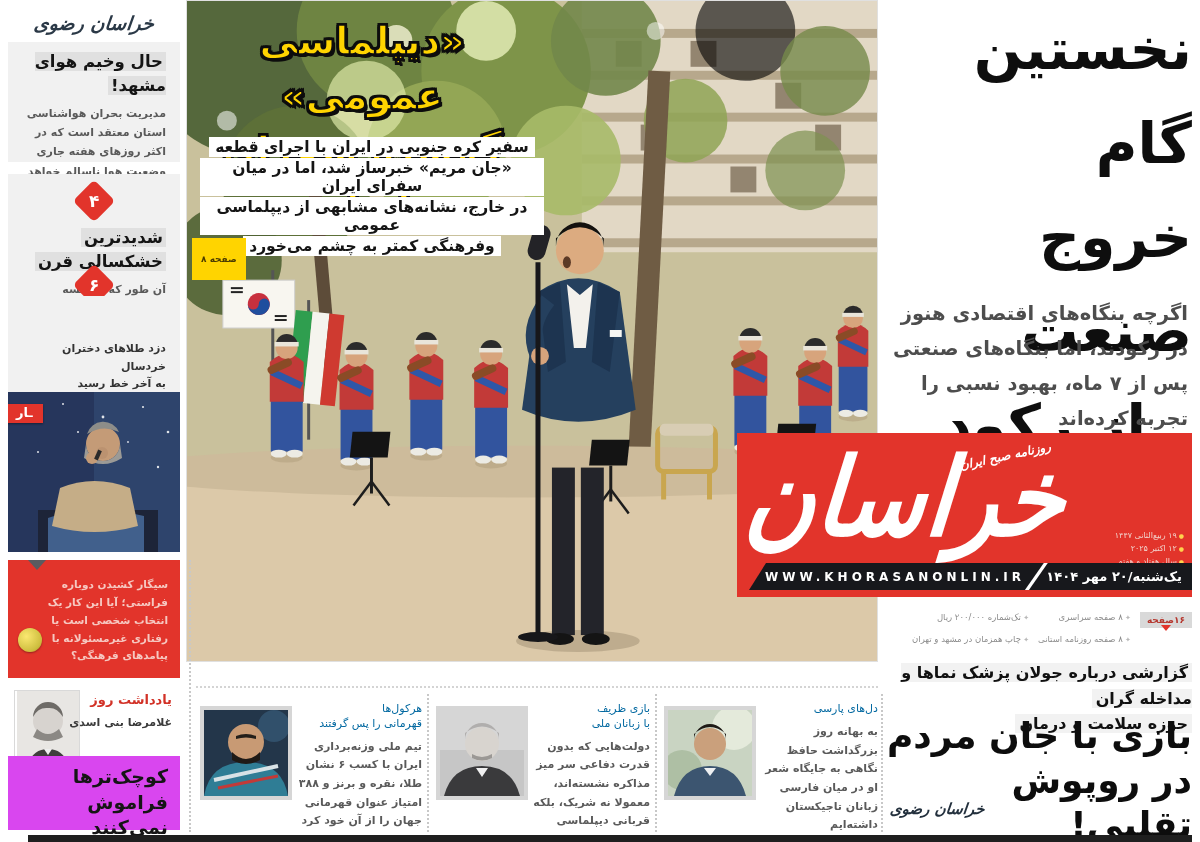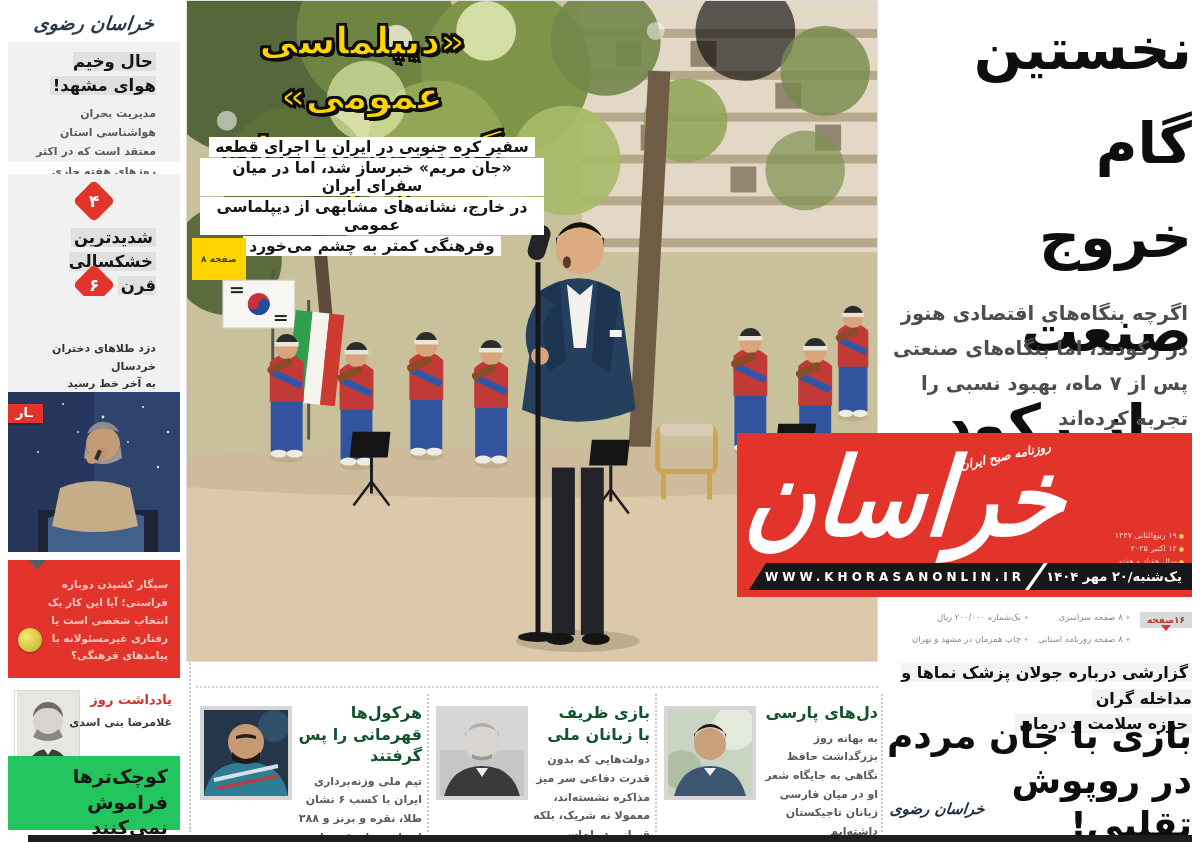--- a/index.html
+++ b/index.html
@@ -4,21 +4,21 @@
 <style>
   html,body{margin:0;padding:0;background:#fff;}
   .page{position:relative;width:1200px;height:842px;background:#fff;overflow:hidden;
         font-family:"DejaVu Sans","Liberation Sans",sans-serif;direction:rtl;}
   
   .sidebar{position:absolute;left:8px;top:0;width:172px;height:842px;}
   .sb-brand{position:absolute;top:12px;left:0;width:172px;text-align:center;
             font-family:"DejaVu Serif","Liberation Serif",serif;font-style:italic;font-weight:bold;
             font-size:19px;color:#2b3947;transform:skewX(-6deg);}
   .sb-block{position:absolute;left:0;width:172px;background:#f1f1f1;box-sizing:border-box;
-            padding:8px 24px;text-align:right;}
+            padding:8px 14px;text-align:right;}
   .sb-title{font-size:16.5px;font-weight:bold;color:#141414;line-height:1.45;}
   .sb-title .hl{background:#e0e0e0;padding:0 3px;}
   .sb-body{font-size:11px;color:#5a5a5a;line-height:1.75;margin-top:6px;font-weight:bold;}
   .diamond{width:30px;height:30px;background:#e2342b;border-radius:5px;transform:rotate(45deg);
            margin:4px auto 10px auto;display:flex;align-items:center;justify-content:center;}
   .diamond span{transform:rotate(-45deg);color:#fff;font-weight:bold;font-size:17px;}
   .sb-kicker{font-size:11px;font-weight:bold;color:#333;line-height:1.6;text-align:right;}
   .sb-photo{position:absolute;left:0;top:392px;width:172px;height:160px;overflow:hidden;}
   .ribbon{position:absolute;left:-6px;top:12px;background:#e2342b;color:#fff;font-weight:bold;
           font-size:13px;padding:1px 10px 3px 14px;box-shadow:0 1px 2px rgba(0,0,0,.4);}
@@ -27,21 +27,21 @@
   .redbox .notch{position:absolute;top:0;left:20px;width:0;height:0;border:9px solid transparent;
                  border-top:10px solid #5a5b60;}
   .rb-title{color:#fff;font-weight:bold;font-size:16.5px;line-height:1.4;}
   .rb-body{color:#f6c8c1;font-size:10.5px;font-weight:bold;line-height:1.7;margin-top:6px;}
   .mascot{position:absolute;left:10px;bottom:26px;width:24px;height:24px;border-radius:50%;
           background:radial-gradient(circle at 35% 35%,#fbe870,#cdbd3e 70%,#8a7b22);box-shadow:0 1px 2px rgba(0,0,0,.35);}
   .note{position:absolute;left:0;top:684px;width:172px;height:146px;background:#fff;}
   .note-label{position:absolute;right:8px;top:8px;color:#d23227;font-weight:bold;font-size:13px;}
   .note-author{position:absolute;right:8px;top:32px;color:#3a3a3a;font-size:11px;font-weight:bold;}
   .note-portrait{position:absolute;left:6px;top:6px;width:64px;height:86px;border:1px solid #d9d9d9;}
-  .note-gray{position:absolute;left:0;bottom:0;width:172px;height:74px;background:#22c55e;
+  .note-gray{position:absolute;left:0;bottom:0;width:172px;height:74px;background:#d946ef;
              box-sizing:border-box;padding:8px 12px 0 12px;text-align:right;}
   .note-title{font-size:19px;font-weight:bold;color:#151515;line-height:1.35;}
   
   .main-photo{position:absolute;left:186px;top:0;width:692px;height:662px;border:1px solid #e0e0e0;
               box-sizing:border-box;}
   .photo-headline{position:absolute;left:192px;top:14px;width:340px;text-align:center;
       font-weight:bold;font-size:38px;line-height:1.45;color:#ffd400;letter-spacing:-1px;
       -webkit-text-stroke:1.5px #0d0d0d;
       text-shadow:2px 0 0 #0d0d0d,-2px 0 0 #0d0d0d,0 2px 0 #0d0d0d,0 -2px 0 #0d0d0d,
                   2px 2px 0 #0d0d0d,-2px -2px 0 #0d0d0d,2px -2px 0 #0d0d0d,-2px 2px 0 #0d0d0d,3px 3px 0 #0d0d0d;}
@@ -85,21 +85,21 @@
           font-weight:bold;color:#111;line-height:1.6;}
   .kicker span{background:#f2f2f2;padding:0 4px;}
   .health-h{position:absolute;left:886px;top:714px;width:306px;text-align:right;font-size:36px;
             font-weight:bold;color:#0d0d0d;line-height:1.24;letter-spacing:-1px;}
   .health-sig{position:absolute;left:890px;top:800px;font-family:"DejaVu Serif",serif;
               font-style:italic;font-weight:bold;font-size:15px;color:#23303d;transform:skewX(-6deg);}
   
   .teaser{position:absolute;top:694px;height:140px;}
   .t-photo{position:absolute;left:4px;top:12px;width:84px;height:86px;border:4px solid #d6d6d6;}
   .t-text{position:absolute;left:100px;right:0;top:8px;text-align:right;}
-  .t-title{font-size:16px;font-weight:bold;color:#14532d;line-height:1.35;}
+  .t-title{font-size:11px;font-weight:normal;color:#0369a1;line-height:1.35;}
   .t-body{font-size:11px;color:#5a5a5a;line-height:1.7;font-weight:bold;margin-top:6px;}
   .vdot{position:absolute;width:0;border-left:2px dotted #c8c8c8;}
   .hdot{position:absolute;height:0;border-top:2px dotted #d4d4d4;}
   .bottom-bar{position:absolute;left:28px;right:8px;bottom:0;height:7px;background:#1f1f1f;}
 </style>
 </head>
 <body>
 
 <div class="page">
 

